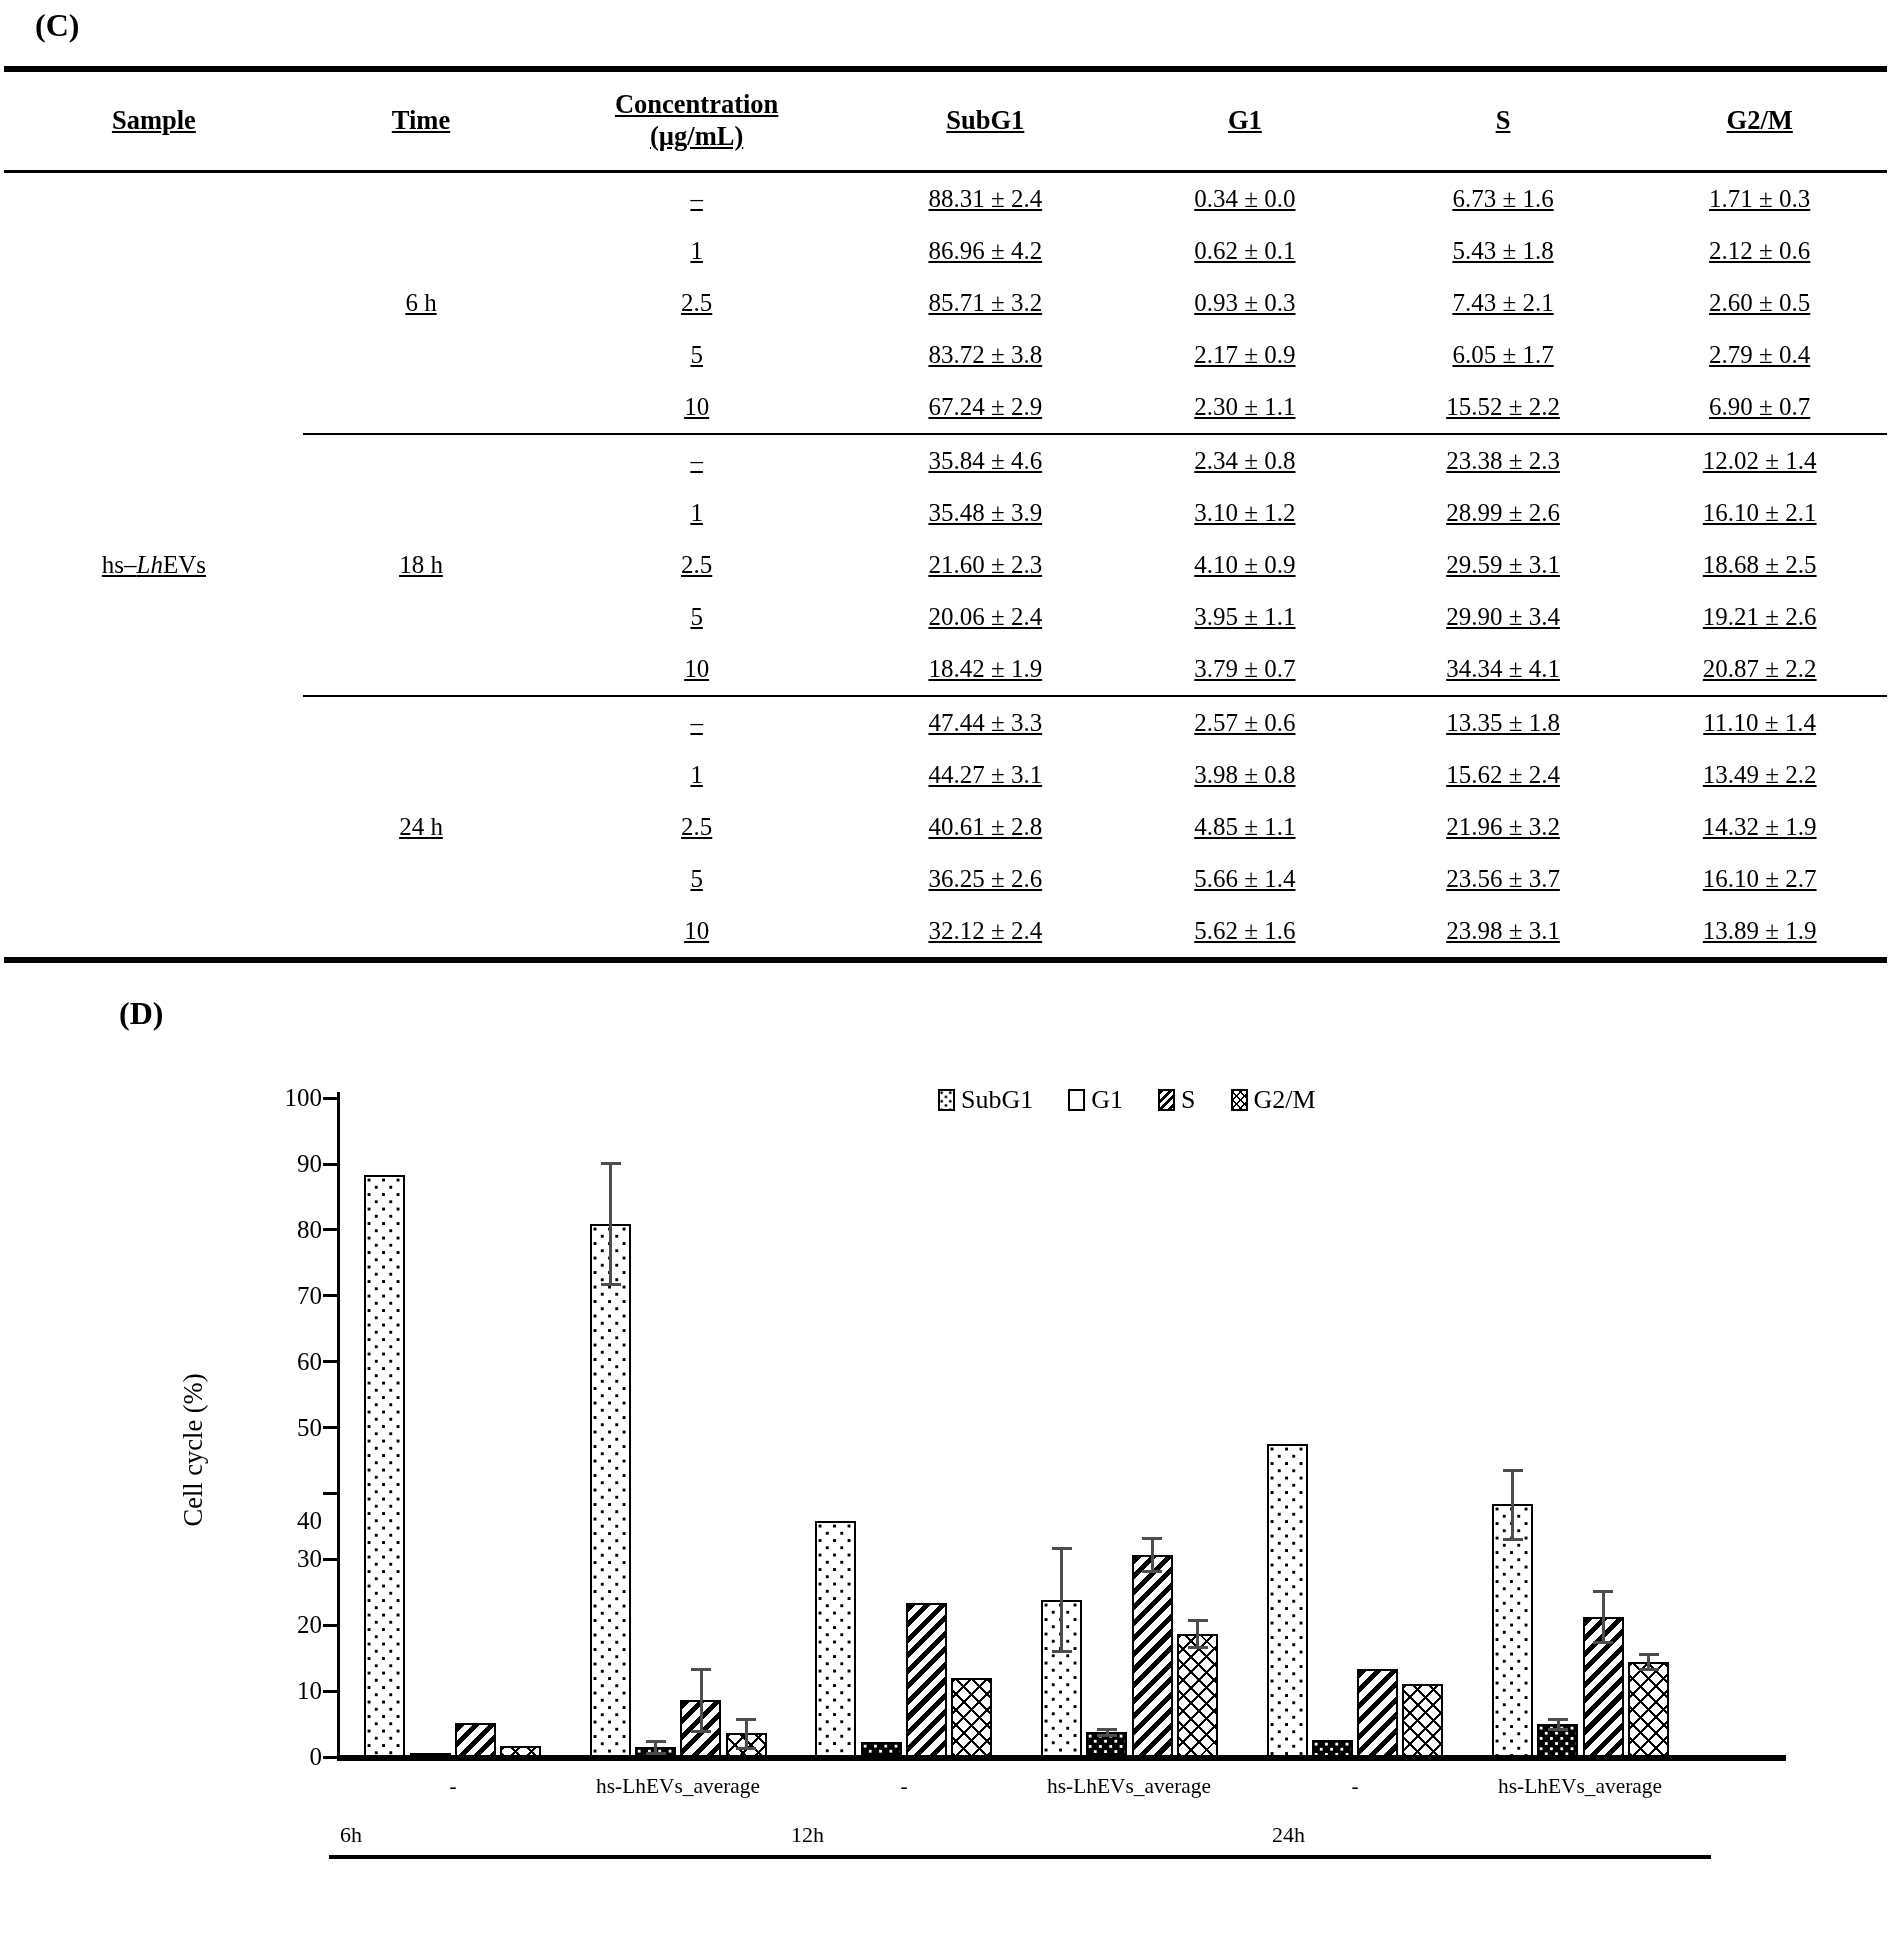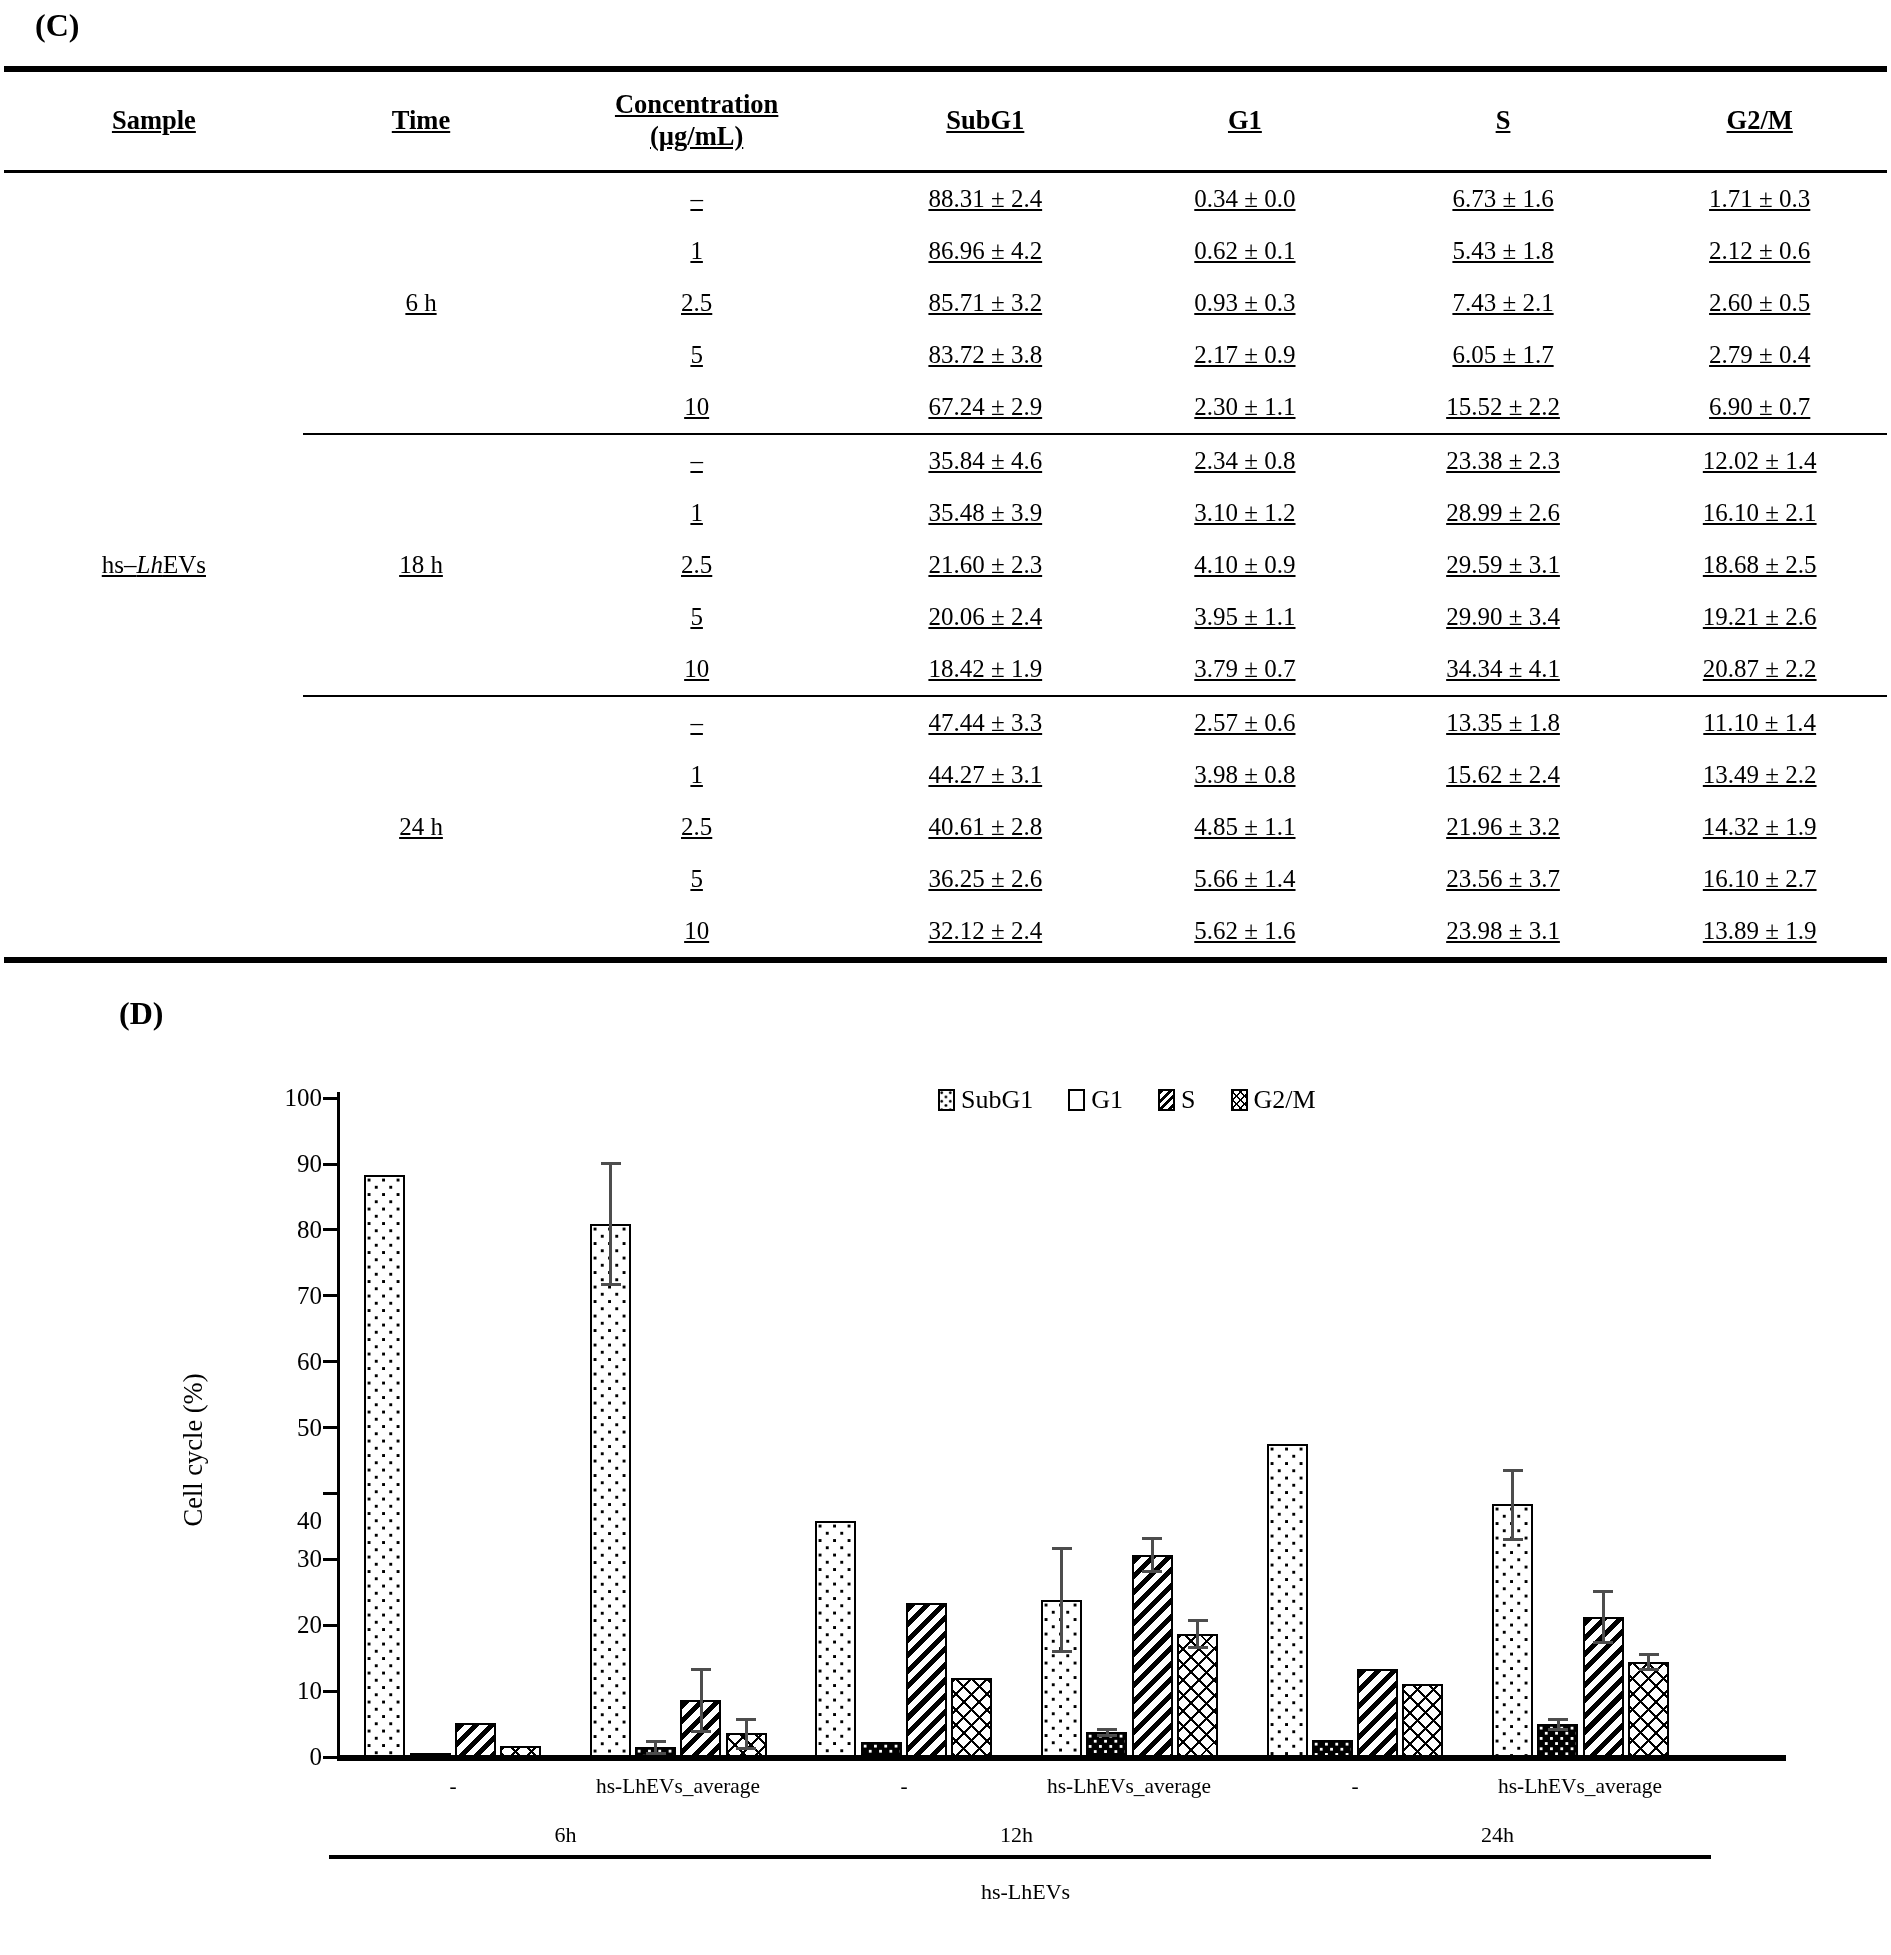--- a/index.html
+++ b/index.html
@@ -51,21 +51,21 @@
   .leg-marker{width:17px;height:22px;border:2.1px solid #000;box-sizing:border-box;background-color:#fff;}
   .leg-marker.pat-0{background-size:8.5px 8.5px;background-position:1.7px 1.7px,6px 6px;
       background-image:radial-gradient(circle,#000 1.1px,transparent 1.5px),
                        radial-gradient(circle,#000 1.1px,transparent 1.5px);}
   .leg-marker.pat-1{background-size:6.8px 6.8px;background-position:1.3px 1.3px,4.7px 4.7px;}
   .leg-marker.pat-2{background-image:repeating-linear-gradient(135deg,#000 0 2.6px,#fff 2.6px 6px);}
   .leg-marker.pat-3{background-image:repeating-linear-gradient(45deg,#000 0 1.3px,transparent 1.3px 5.6px),
                                      repeating-linear-gradient(135deg,#000 0 1.3px,transparent 1.3px 5.6px);}
 
   .xlab{position:absolute;top:1774px;width:226px;text-align:center;font-size:21.4px;}
-  .tlab{position:absolute;top:1822px;width:451px;text-align:center;font-size:22px;}
+  .tlab{position:absolute;top:1822px;width:451px;text-align:left;font-size:22px;}
   #xsep{position:absolute;left:329px;top:1855px;width:1382px;height:3.8px;background:#000;}
   #xtitle1{position:absolute;left:340px;top:1879px;width:1371px;text-align:center;font-size:22px;}
   #xtitle2{position:absolute;left:340px;top:1909px;width:1371px;text-align:center;font-size:22px;}
 </style>
 </head>
 <body>
 
 <div class="page">
 
   <div id="plabelC" class="panel-label">(C)</div>
@@ -290,21 +290,20 @@
       <div class="err-line" style="left: 1262px; top: 493px; height: 51px;"></div>
       <div class="err-cap" style="left: 1253px; top: 492px;"></div>
       <div class="err-cap" style="left: 1253px; top: 543px;"></div>
       <div class="bar pat-3" style="left: 1288px; height: 95px;"></div>
       <div class="err-line" style="left: 1307px; top: 556px; height: 15px;"></div>
       <div class="err-cap" style="left: 1299px; top: 555px;"></div>
       <div class="err-cap" style="left: 1299px; top: 570px;"></div>
     </div>
 
   <div id="xsep"></div>
-  <div id="xtitle1">hs-LhEVs</div>
 <div class="ytick" style="top: 1742px;">0</div>
     <div class="ymark" style="top: 1756px;"></div>
     <div class="ytick" style="top: 1676px;">10</div>
     <div class="ymark" style="top: 1690px;"></div>
     <div class="ytick" style="top: 1610px;">20</div>
     <div class="ymark" style="top: 1624px;"></div>
     <div class="ytick" style="top: 1544px;">30</div>
     <div class="ymark" style="top: 1558px;"></div>
     <div class="ytick" style="top: 1478px; margin-top: 28px;">40</div>
     <div class="ymark" style="top: 1492px;"></div>

